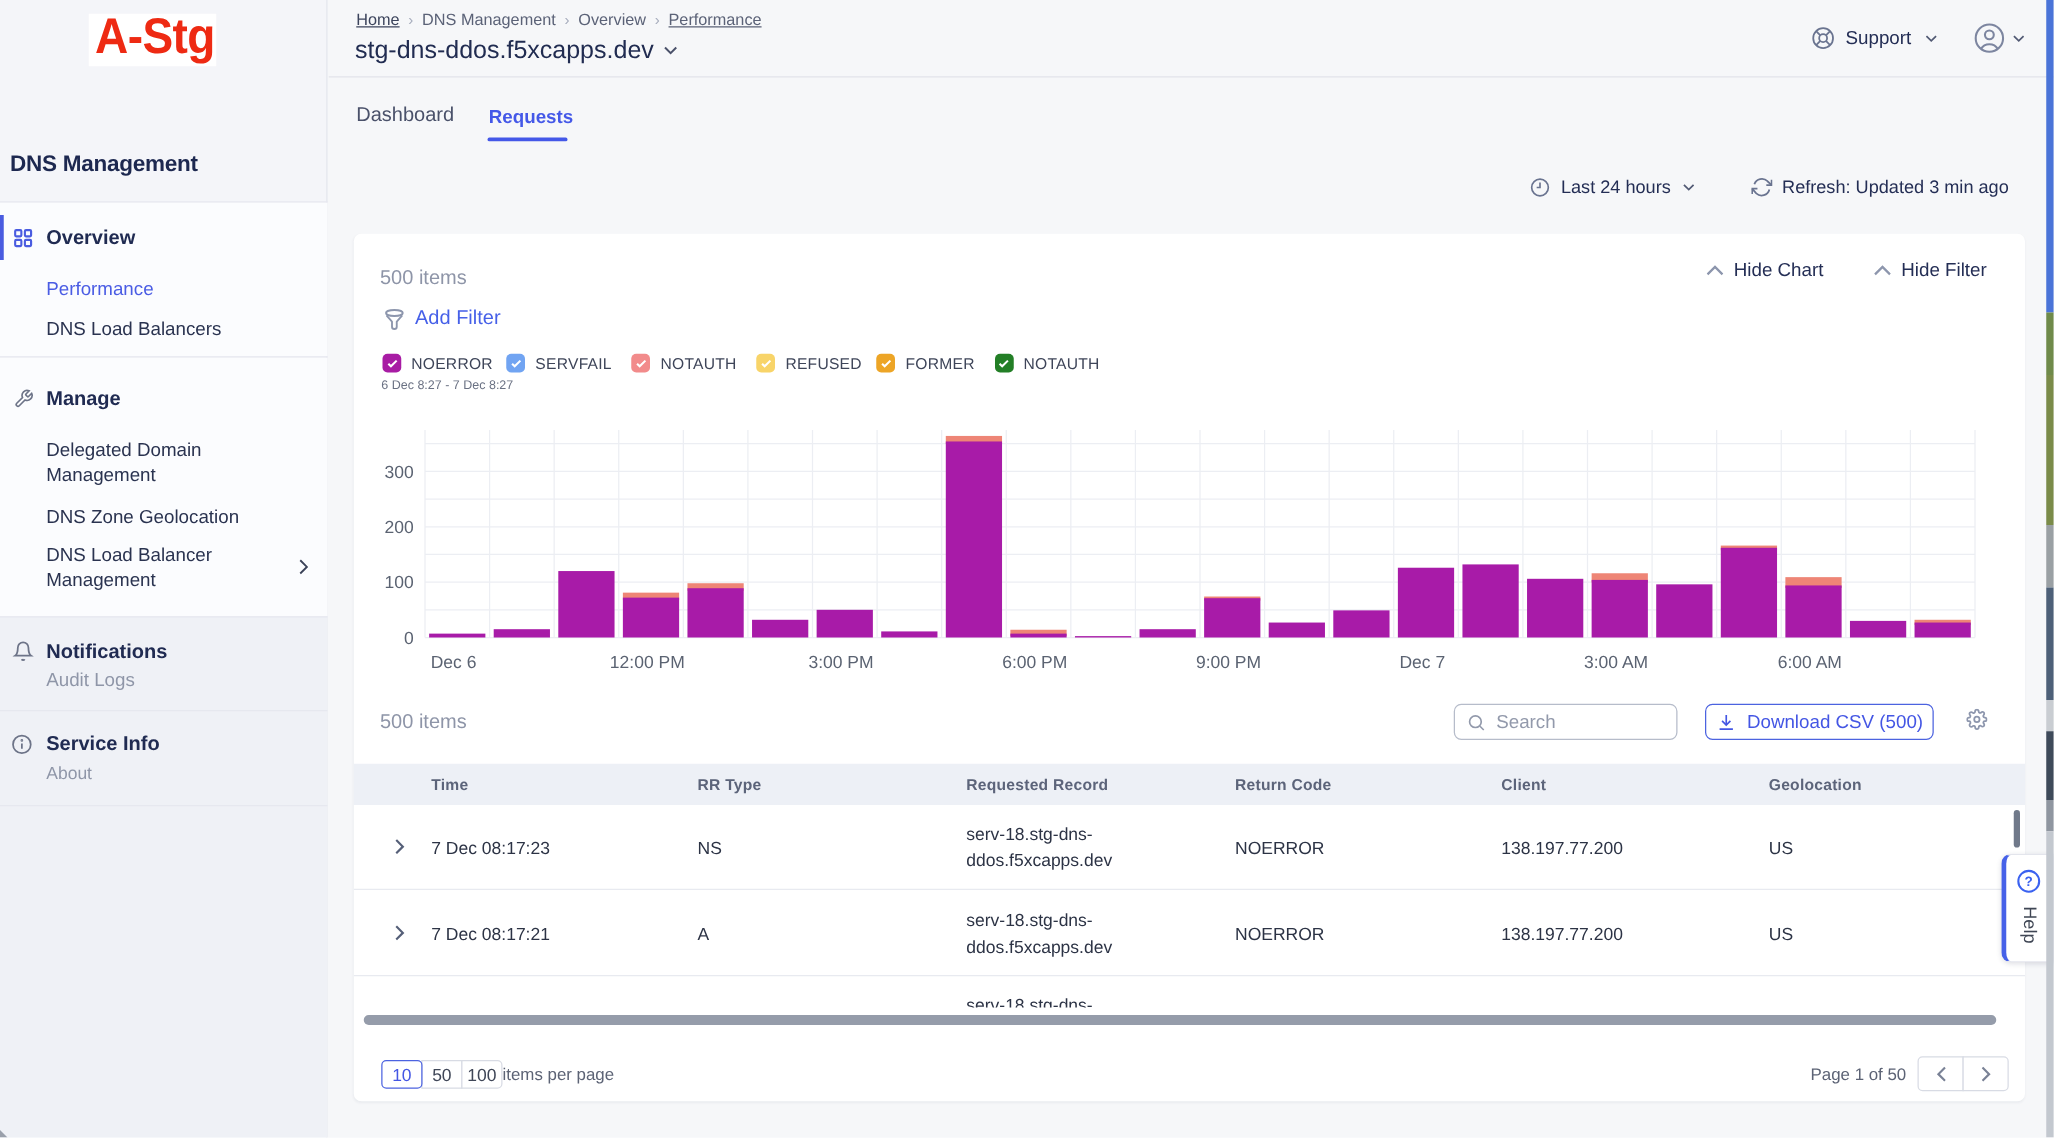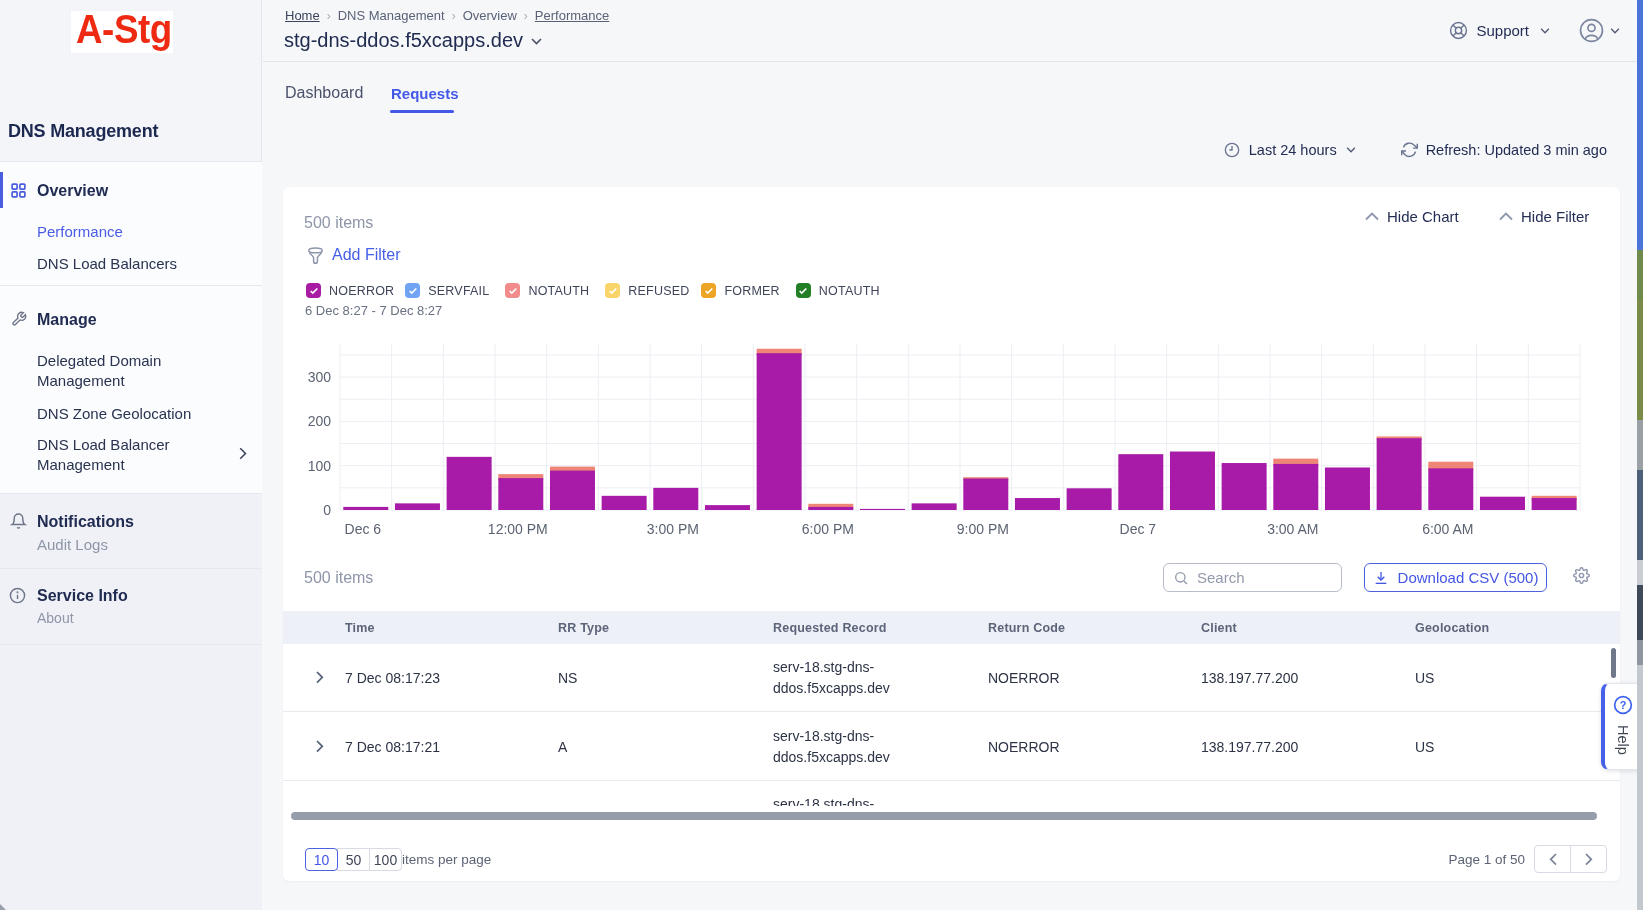--- a/index.html
+++ b/index.html
@@ -45,21 +45,21 @@
 
 
 #card { position:absolute; left:20px; top:187px; width:1337px; height:694px; background:#fff; border-radius:6px; box-shadow:0 1px 2px rgba(40,50,80,.06); }
 #items1 { position:absolute; left:21px; top:27px; font-size:16px; color:#8e95a8; }
 #hidechart { position:absolute; left:1082px; top:21px; display:flex; align-items:center; font-size:15px; color:#242e55; font-weight:500;}
 #hidefilter { position:absolute; left:1216px; top:21px; display:flex; align-items:center; font-size:15px; color:#242e55; font-weight:500;}
 #addfilter { position:absolute; left:24px; top:59px; display:flex; align-items:center; font-size:16px; color:#4660e8; }
 #cbrow { position:absolute; left:23px; top:96px; display:flex; align-items:center; }
 .cb { width:15px; height:15px; border-radius:4px; display:flex; align-items:center; justify-content:center; }
 .cblbl { font-size:12.5px; color:#3e4559; margin-left:8px; letter-spacing:.2px; }
-#daterange { position:absolute; left:22px; top:116px; font-size:13px; color:#6a7183; }
+#daterange { position:absolute; left:22px; top:116px; font-size:10px; color:#6a7183; }
 #chart { position:absolute; left:0; top:140px; }
 #items2 { position:absolute; left:21px; top:382px; font-size:16px; color:#8e95a8; }
 #searchbox { position:absolute; left:880px; top:376px; width:179px; height:29px; border:1px solid #b6bcca; border-radius:6px; background:#fff; display:flex; align-items:center; }
 #searchbox .ph { color:#9299ab; font-size:15px; margin-left:8px; }
 #dlbtn { position:absolute; left:1081px; top:376px; width:183px; height:29px; border:1px solid #4c63e0; border-radius:6px; display:flex; align-items:center; justify-content:center; color:#4456e4; font-size:15px; }
 #gear { position:absolute; left:1290px; top:380px; }
 
 
 #thead { position:absolute; left:0; top:424px; width:1337px; height:33px; background:#edf0f6; }
 .th { position:absolute; top:10px; font-size:12.5px; font-weight:bold; color:#5c647a; letter-spacing:.2px; }

